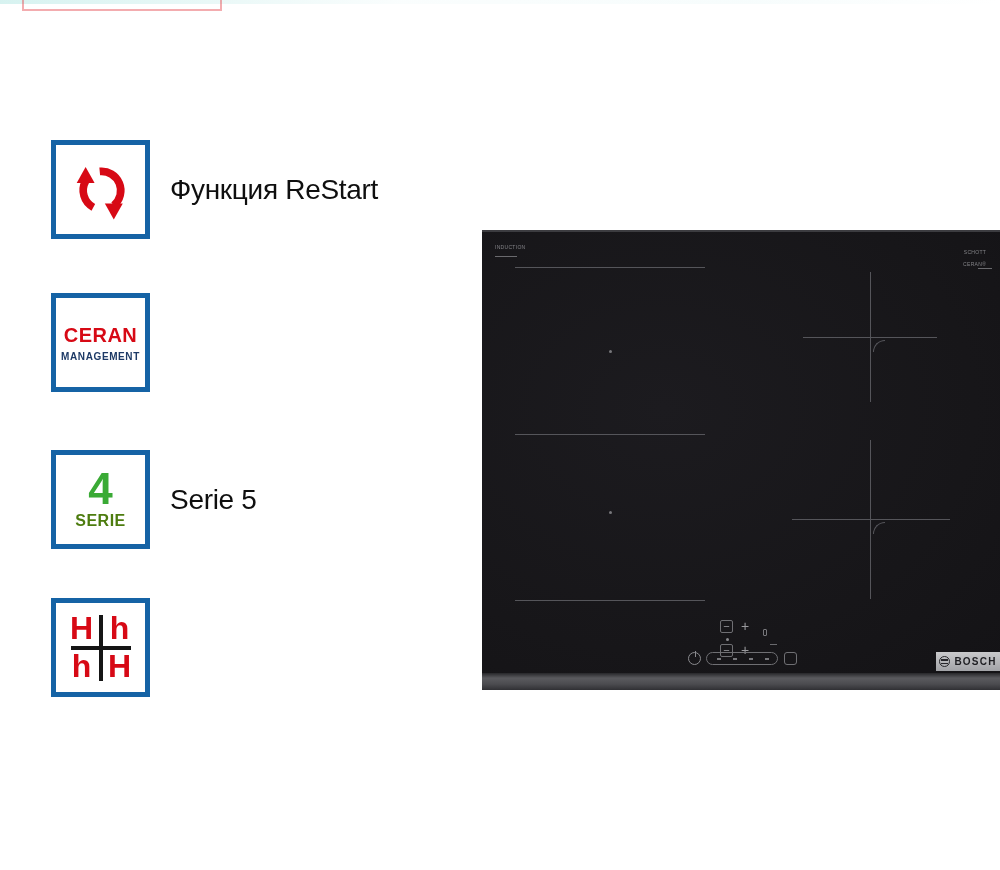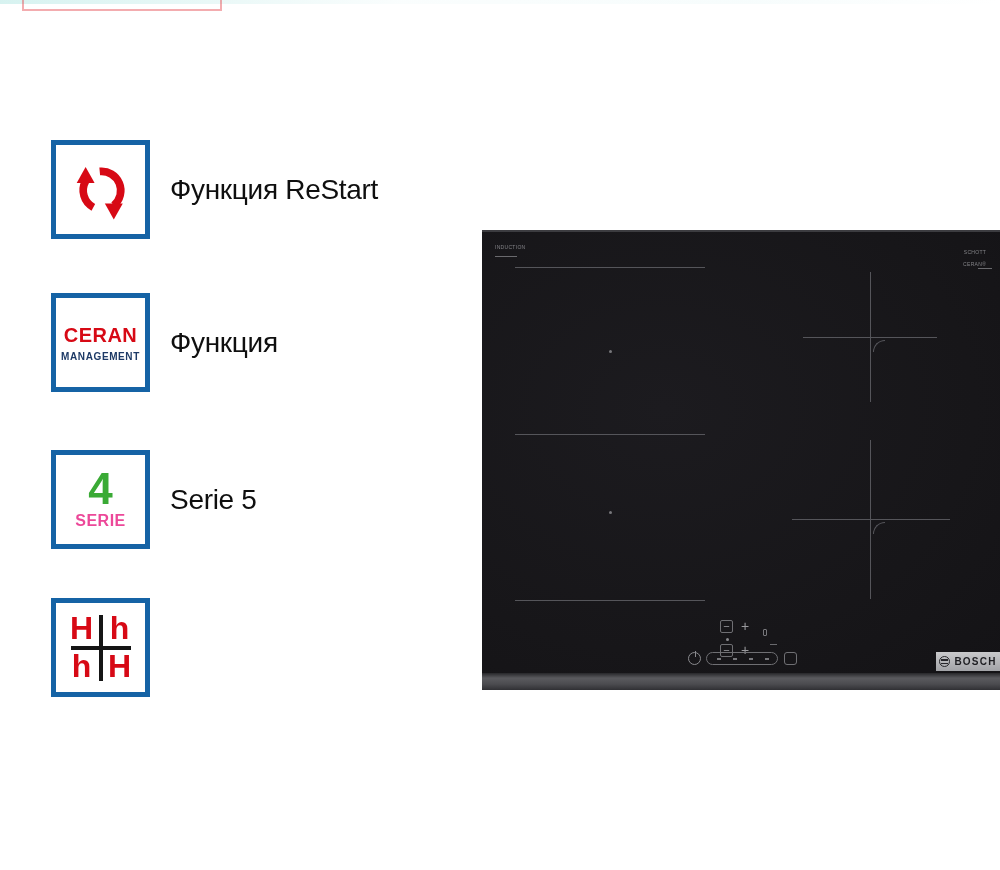--- a/index.html
+++ b/index.html
@@ -25,21 +25,21 @@
 
   
   .restart-svg { width:64px; height:64px; }
 
   
   .pm-top { font-size:20px; font-weight:bold; color:#d70915; letter-spacing:0.5px; }
   .pm-bottom { font-size:10px; font-weight:bold; color:#1d3a66; letter-spacing:0.6px; margin-top:4px; }
 
   
   .serie-num { font-size:44px; line-height:40px; font-weight:bold; color:#3aaa35; }
-  .serie-cap { font-size:16px; font-weight:bold; color:#ec4899; letter-spacing:0.5px; margin-top:3px; }
+  .serie-cap { font-size:16px; font-weight:bold; color:#4d7c0f; letter-spacing:0.5px; margin-top:3px; }
 
   
   .heat-grid { position:relative; width:72px; height:72px; }
   .heat-vbar { position:absolute; left:calc(50% - 2px); top:3px; bottom:3px; width:4px; background:#151515; }
   .heat-hbar { position:absolute; top:calc(50% - 2px); left:6px; right:6px; height:4px; background:#151515; }
   .heat-letter { position:absolute; width:32px; height:32px; display:flex; align-items:center; justify-content:center;
     font-size:32px; font-weight:bold; color:#d70915; }
   .heat-tl { left:1px; top:1px; }
   .heat-tr { right:1px; top:1px; }
   .heat-bl { left:1px; bottom:1px; }
@@ -102,21 +102,20 @@
     </div>
     <div class="flabel">Функция ReStart</div>
   </div>
 
   <div class="feature f-power">
     <div class="badge">
       <div class="pm-top">CERAN</div>
       <div class="pm-bottom">MANAGEMENT</div>
     </div>
     <div class="flabel">
-      <div>Функция</div>
     </div>
   </div>
 
   <div class="feature f-serie">
     <div class="badge">
       <div class="serie-num">4</div>
       <div class="serie-cap">SERIE</div>
     </div>
     <div class="flabel">Serie 5</div>
   </div>

